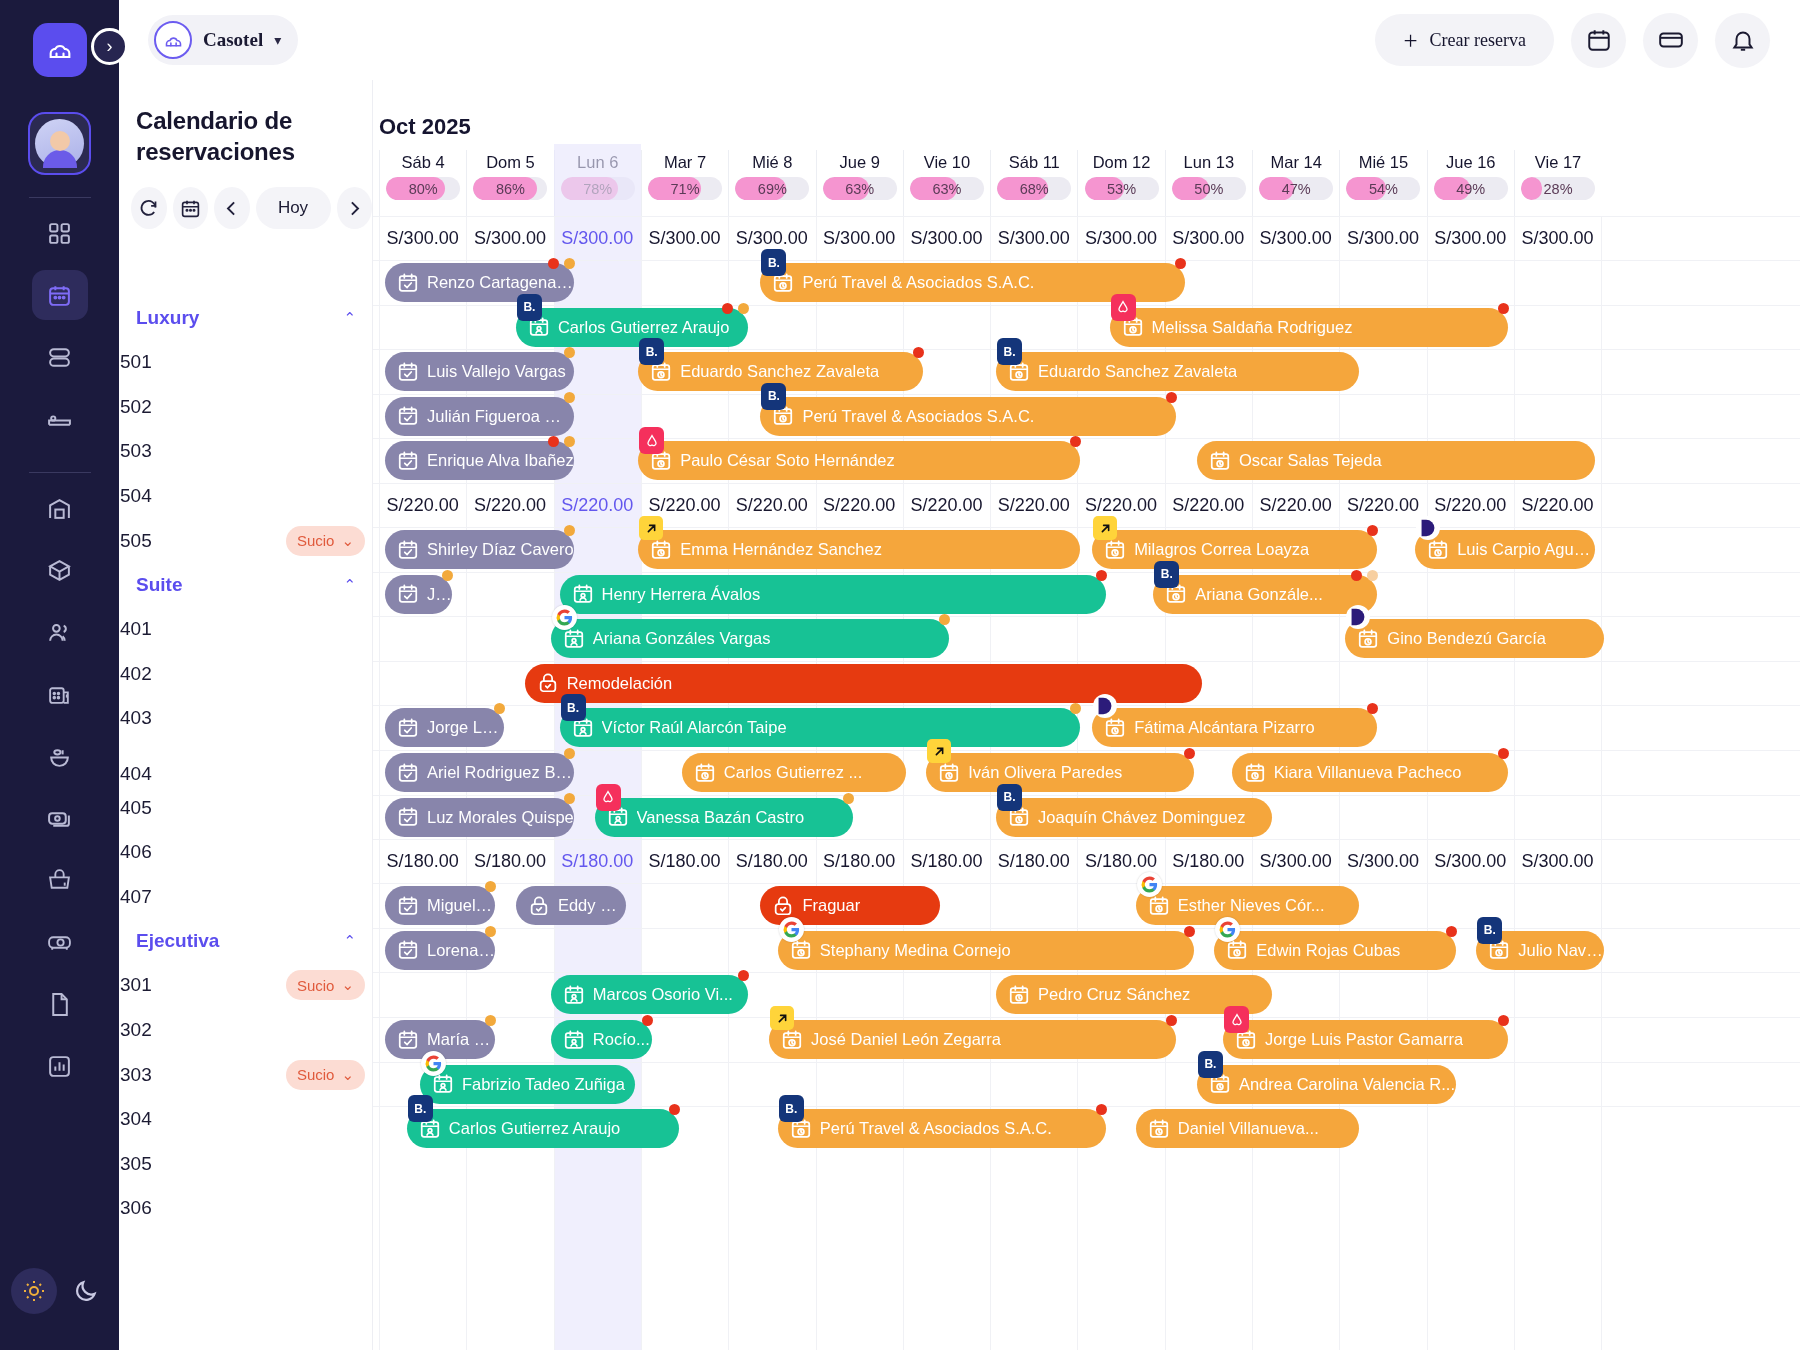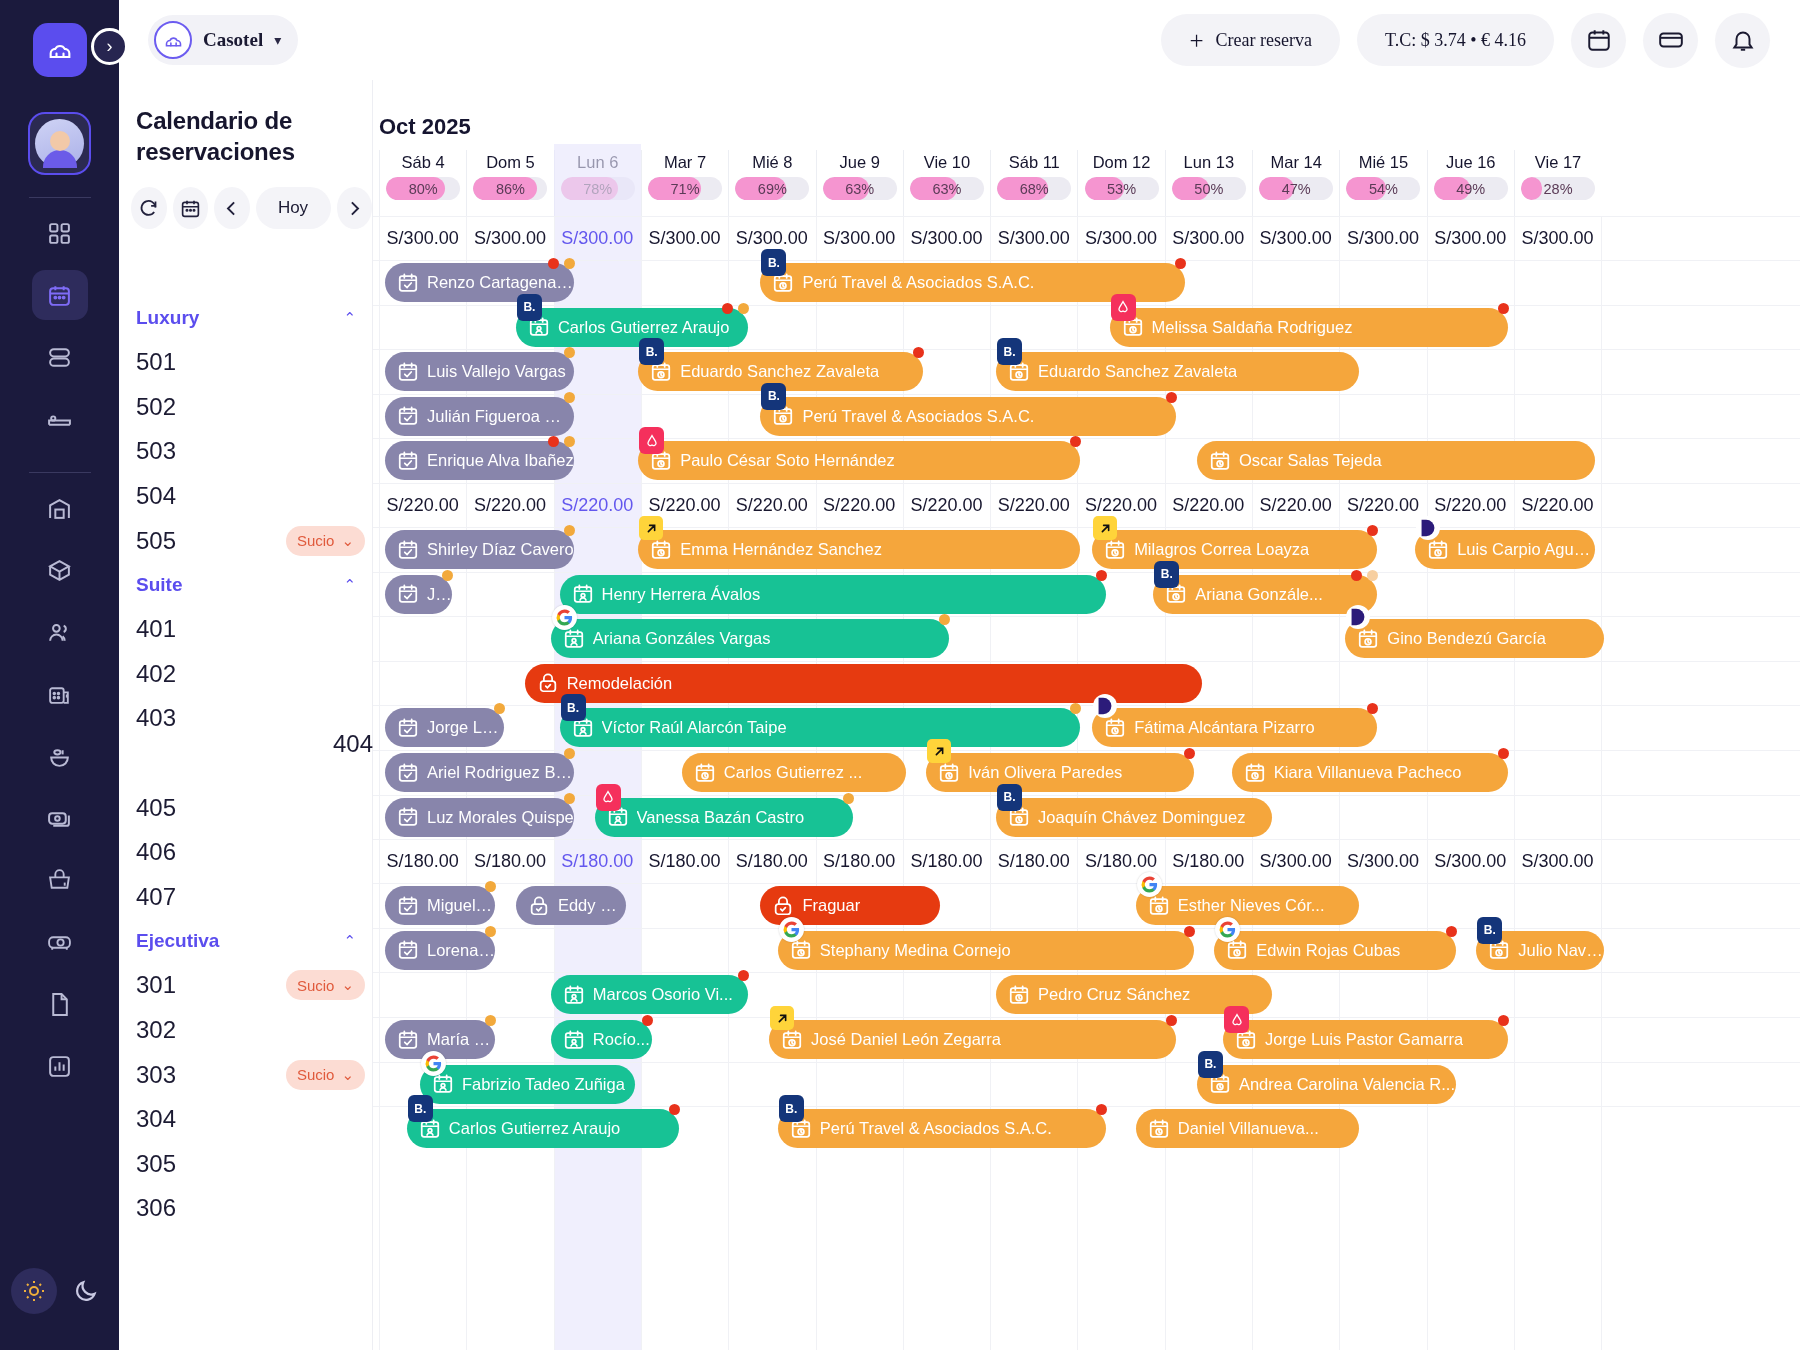--- a/index.html
+++ b/index.html
@@ -108,21 +108,21 @@
     display:flex;align-items:center;justify-content:center;font-size:17px;color:#1c1b34;
   }
 
   
   .lbl-row{
     position:absolute; left:0; width:254px;
     display:flex; align-items:center;
   }
   .grp-lbl{ font-size:19px; font-weight:700; color:#5b4dee; margin-left:17px; }
   .grp-caret{ margin-left:auto; margin-right:17px; color:#5b4dee; font-size:15px; }
-  .room-num{ font-size:24px; color:#1c1b33; margin-left:17px; }
+  .room-num{ font-size:19px; color:#1c1b33; margin-left:1px; }
   .sucio{
     margin-left:auto; margin-right:8px; height:30px; padding:0 11px;
     background:#fcdcd3; border-radius:15px; color:#e05a3c; font-size:15px;
     display:flex; align-items:center; gap:7px;
   }
 
   
   #gridwrap{
     position:absolute; left:373px; top:80px; width:1427px; height:1270px;
     overflow:hidden; background:#fff;
@@ -332,23 +332,20 @@
     </div>
     <span class="brand-name">Casotel</span>
     <span class="chev">▾</span>
   </div>
 
   <div class="topright">
     <div class="pill-btn">
       <span style="font-size:25px;line-height:1;font-weight:300;">+</span>
       <span>Crear reserva</span>
     </div>
-    <div class="pill-btn">
-      <span>T.C: $ 3.74  •  € 4.16</span>
-    </div>
     <div class="icon-btn">
       <svg viewBox="0 0 24 24" fill="none" stroke="currentColor" stroke-width="1.8">
           <rect x="3" y="5" width="18" height="16" rx="3"></rect>
           <path d="M3 10h18M8 3v4M16 3v4"></path>
         </svg>
     </div>
     <div class="icon-btn">
       <svg viewBox="0 0 24 24" fill="none" stroke="currentColor" stroke-width="1.8">
           <rect x="2" y="6" width="20" height="12" rx="3"></rect>
           <path d="M2 10h20"></path>
@@ -423,21 +420,21 @@
       </div>
       <div class="lbl-row" style="top: 527px; height: 44.6px;">
         <span class="room-num">401</span>
       </div>
       <div class="lbl-row" style="top: 571.6px; height: 44.6px;">
         <span class="room-num">402</span>
       </div>
       <div class="lbl-row" style="top: 616.2px; height: 44.6px;">
         <span class="room-num">403</span>
       </div>
-      <div class="lbl-row" style="top: 642px; height: 44.6px; justify-content: flex-end;">
+      <div class="lbl-row" style="top: 672px; height: 44.6px;">
         <span class="room-num">404</span>
       </div>
       <div class="lbl-row" style="top: 705.4px; height: 44.6px;">
         <span class="room-num">405</span>
       </div>
       <div class="lbl-row" style="top: 750px; height: 44.6px;">
         <span class="room-num">406</span>
       </div>
       <div class="lbl-row" style="top: 794.6px; height: 44.6px;">
         <span class="room-num">407</span>

